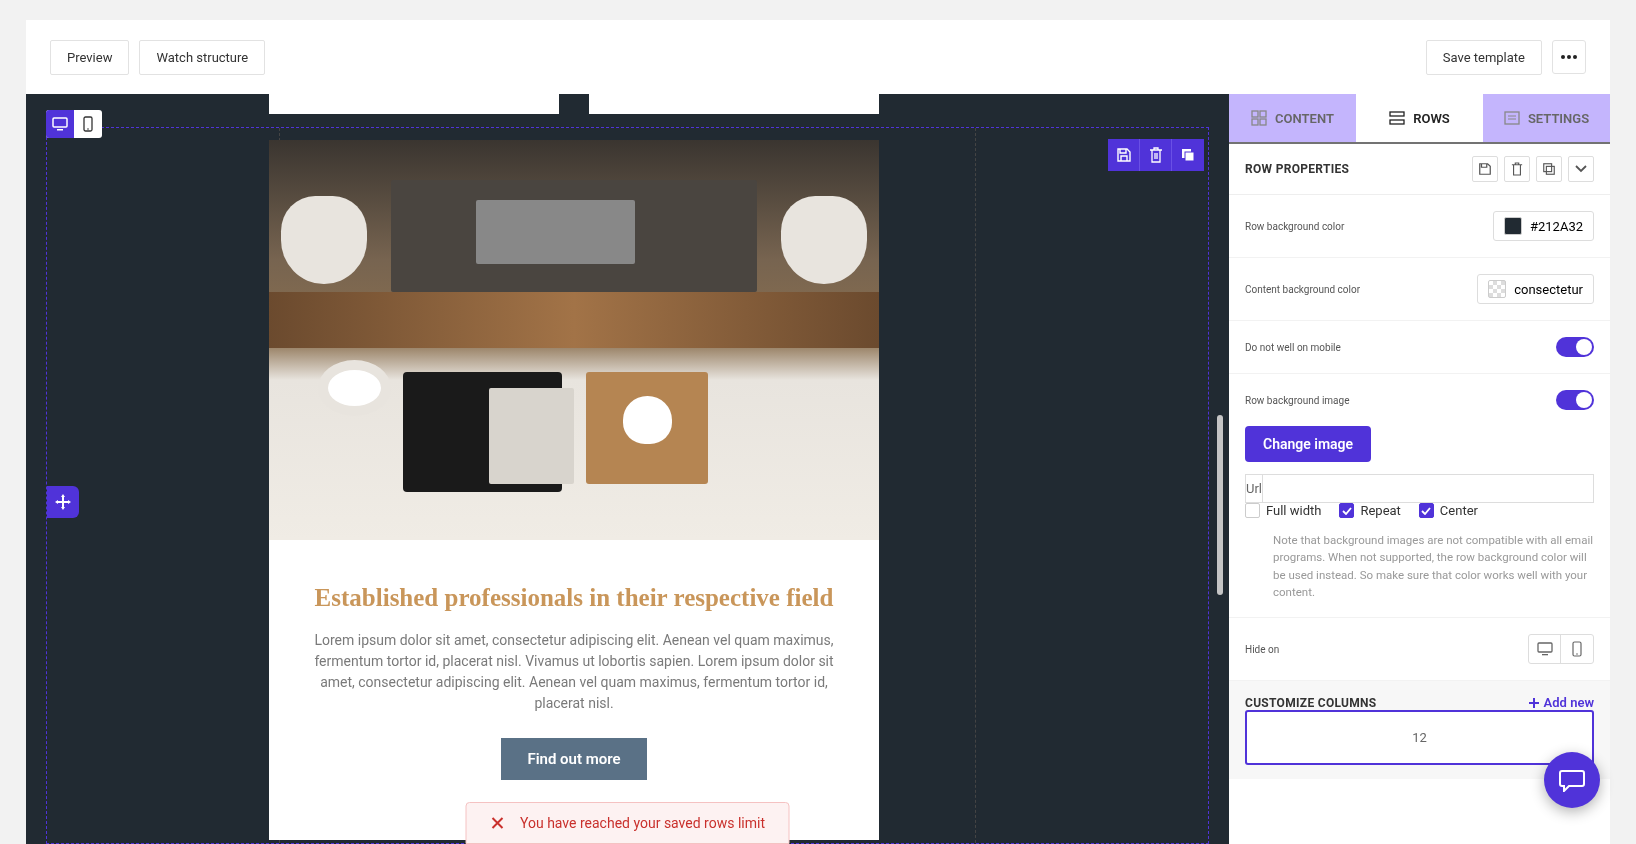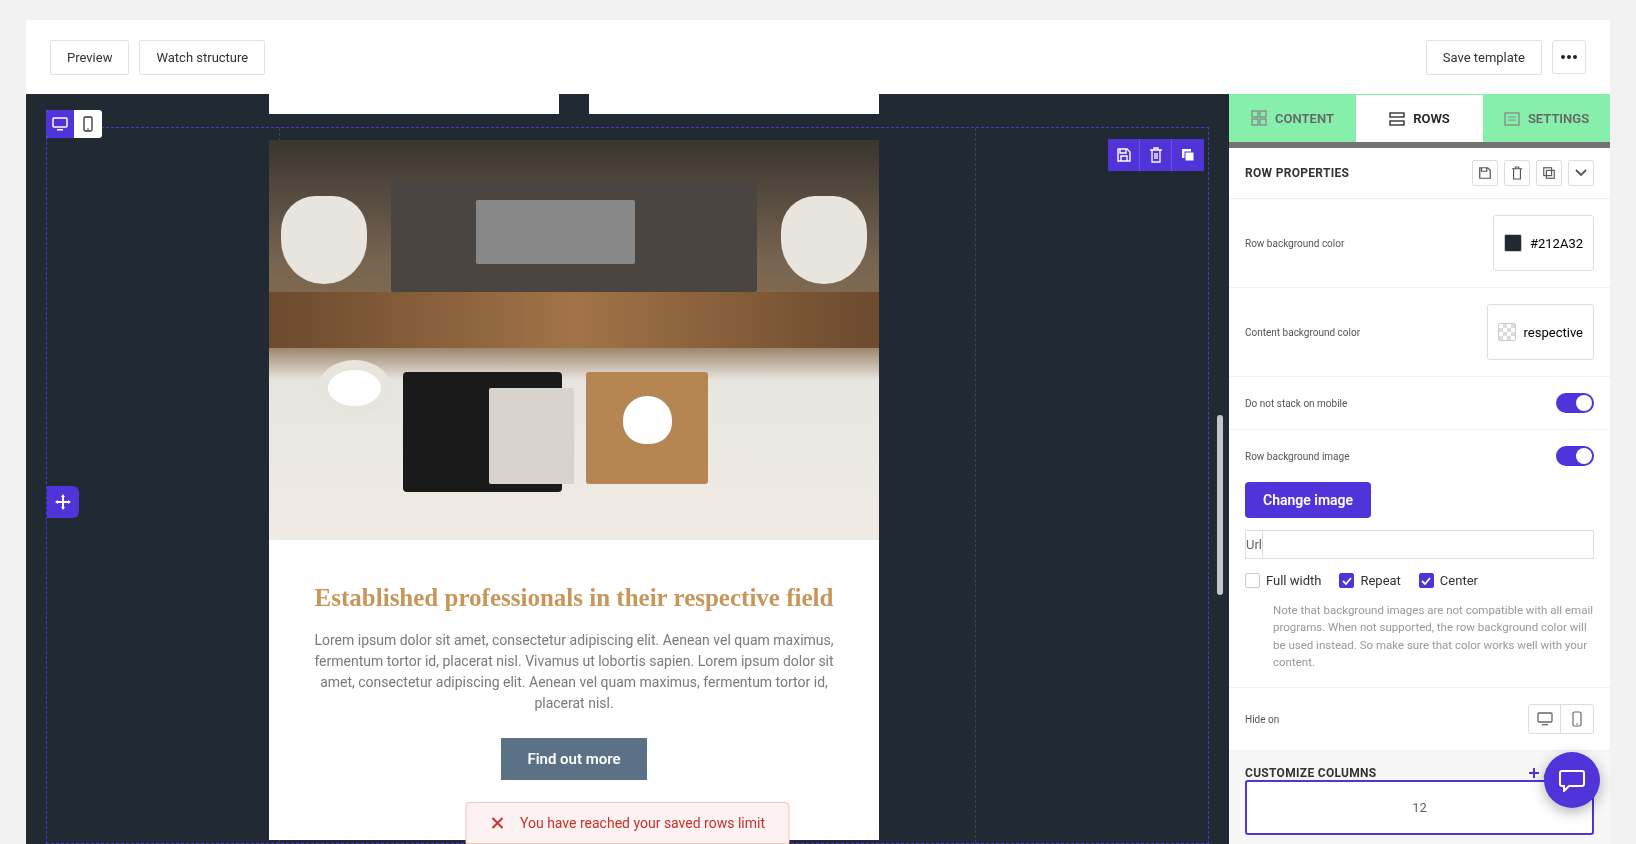--- a/index.html
+++ b/index.html
@@ -23,40 +23,40 @@
 .row-actions { position: absolute; top: 45px; right: 25px; display: flex; z-index: 10; }
 .row-action { width: 32px; height: 32px; background: #5033D9; display: flex; align-items: center; justify-content: center; cursor: pointer; border-right: 1px solid #6a50e5; }
 .row-action:last-child { border-right: none; }
 .move-handle { position: absolute; left: 0; top: 50%; width: 32px; height: 32px; background: #5033D9; border-radius: 0 6px 6px 0; display: flex; align-items: center; justify-content: center; cursor: move; z-index: 10; }
 .hero-img { width: 100%; height: 400px; background: linear-gradient(180deg, #3a3530 0%, #776450 30%, #8a6f4f 50%, #e8e4de 60%, #f0ece5 100%); position: relative; overflow: hidden; }
 .hero-title { text-align: center; font-family: Georgia, serif; font-size: 25px; color: #c9965a; margin-top: 44px; }
 .hero-body { text-align: center; font-size: 14px; color: #7a7a7a; padding: 18px 30px 0; line-height: 1.5; }
 .hero-cta { display: block; margin: 24px auto 0; background: #5a7186; color: #fff; border: none; padding: 12px 26px; font-size: 15px; font-weight: 600; cursor: pointer; }
 .alert { position: absolute; bottom: 0; left: 50%; transform: translateX(-50%); background: #fdf2f2; border: 1px solid #f5c2c2; padding: 12px 24px; display: flex; align-items: center; gap: 16px; color: #c9302c; font-size: 14px; z-index: 20; border-radius: 4px 4px 0 0; }
 .right-panel { position: absolute; top: 94px; right: 26px; width: 381px; bottom: 0; background: #fff; display: flex; flex-direction: column; }
-.r-tabs { display: flex; background: #86efac; border-bottom: 6px solid #737373; align-items: flex-end; }
+.r-tabs { display: flex; background: #c4b5fd; border-bottom: 2px solid #737373; }
 .r-tab { flex: 1; padding: 16px 0; display: flex; align-items: center; justify-content: center; gap: 8px; font-size: 13px; font-weight: 600; color: #666; cursor: pointer; }
 .r-tab.active { background: #fff; color: #222; }
 .r-section-head { display: flex; justify-content: space-between; align-items: center; padding: 12px 16px; border-bottom: 1px solid #eee; }
 .r-section-title { font-size: 12px; font-weight: 700; color: #333; letter-spacing: 0.3px; text-align: right; }
 .r-sec-actions { display: flex; gap: 6px; }
 .r-sec-ico { width: 26px; height: 26px; border: 1px solid #ddd; display: flex; align-items: center; justify-content: center; cursor: pointer; border-radius: 2px; }
 .r-body { flex: 1; overflow-y: auto; }
 .r-row { display: flex; justify-content: space-between; align-items: center; padding: 16px 16px; border-bottom: 1px solid #f2f2f2; }
 .r-label { font-size: 10px; color: #555; }
-.swatch-field { display: flex; align-items: center; gap: 8px; border: 1px solid #ddd; padding: 18px 10px; border-radius: 3px; font-size: 13px; }
+.swatch-field { display: flex; align-items: center; gap: 8px; border: 1px solid #ddd; padding: 5px 10px; border-radius: 3px; font-size: 13px; }
 .swatch { width: 18px; height: 18px; border-radius: 2px; border: 1px solid #ccc; }
 .toggle { width: 38px; height: 20px; background: #5033D9; border-radius: 20px; position: relative; cursor: pointer; }
 .toggle::after { content: ''; position: absolute; right: 2px; top: 2px; width: 16px; height: 16px; background: #fff; border-radius: 50%; }
 .btn-primary { background: #5033D9; color: #fff; border: none; padding: 10px 18px; font-size: 14px; font-weight: 600; border-radius: 4px; cursor: pointer; }
 .r-sub { padding: 0 16px 16px; border-bottom: 1px solid #f2f2f2; }
 .url-row { display: flex; margin-top: 12px; }
 .url-label { border: 1px solid #ddd; padding: 6px 0; font-size: 13px; color: #666; border-right: none; }
 .url-input { flex: 1; border: 1px solid #ddd; padding: 6px 8px; font-size: 13px; }
-.check-row { display: flex; gap: 18px; margin-top: 14px; font-size: 13px; color: #333; }
+.check-row { display: flex; gap: 18px; font-size: 13px; color: #333; }
 .chk { display: flex; align-items: center; gap: 6px; }
 .chkbox { width: 15px; height: 15px; border: 1px solid #ccc; border-radius: 2px; display: flex; align-items: center; justify-content: center; }
 .chkbox.checked { background: #5033D9; border-color: #5033D9; }
 .note { font-size: 11.5px; color: #999; margin-top: 14px; line-height: 1.5; margin-left: 28px; }
 .hide-devices { display: flex; border: 1px solid #ddd; border-radius: 3px; overflow: hidden; }
 .hide-dev { width: 32px; height: 28px; display: flex; align-items: center; justify-content: center; cursor: pointer; border-right: 1px solid #ddd; }
 .hide-dev:last-child { border-right: none; }
 .col-section { background: #f7f7f7; padding: 14px 16px; }
 .col-head { display: flex; justify-content: space-between; align-items: center; }
 .add-new { color: #5033D9; font-size: 13px; font-weight: 600; display: flex; align-items: center; gap: 4px; cursor: pointer; }
@@ -219,25 +219,25 @@
         <span class="r-label">Row background color</span>
         <div class="swatch-field">
           <div class="swatch" style="background:#212A32"></div>
           <span>#212A32</span>
         </div>
       </div>
       <div class="r-row">
         <span class="r-label">Content background color</span>
         <div class="swatch-field">
           <div class="swatch transparent-swatch"></div>
-          <span>respective</span>
+          <span>consectetur</span>
         </div>
       </div>
       <div class="r-row">
-        <span class="r-label">Do not stack on mobile</span>
+        <span class="r-label">Do not well on mobile</span>
         <div class="toggle"></div>
       </div>
       <div class="r-row" style="border-bottom:none">
         <span class="r-label">Row background image</span>
         <div class="toggle"></div>
       </div>
       <div class="r-sub">
         <button class="btn-primary">Change image</button>
         <div class="url-row">
           <div class="url-label">Url</div>

